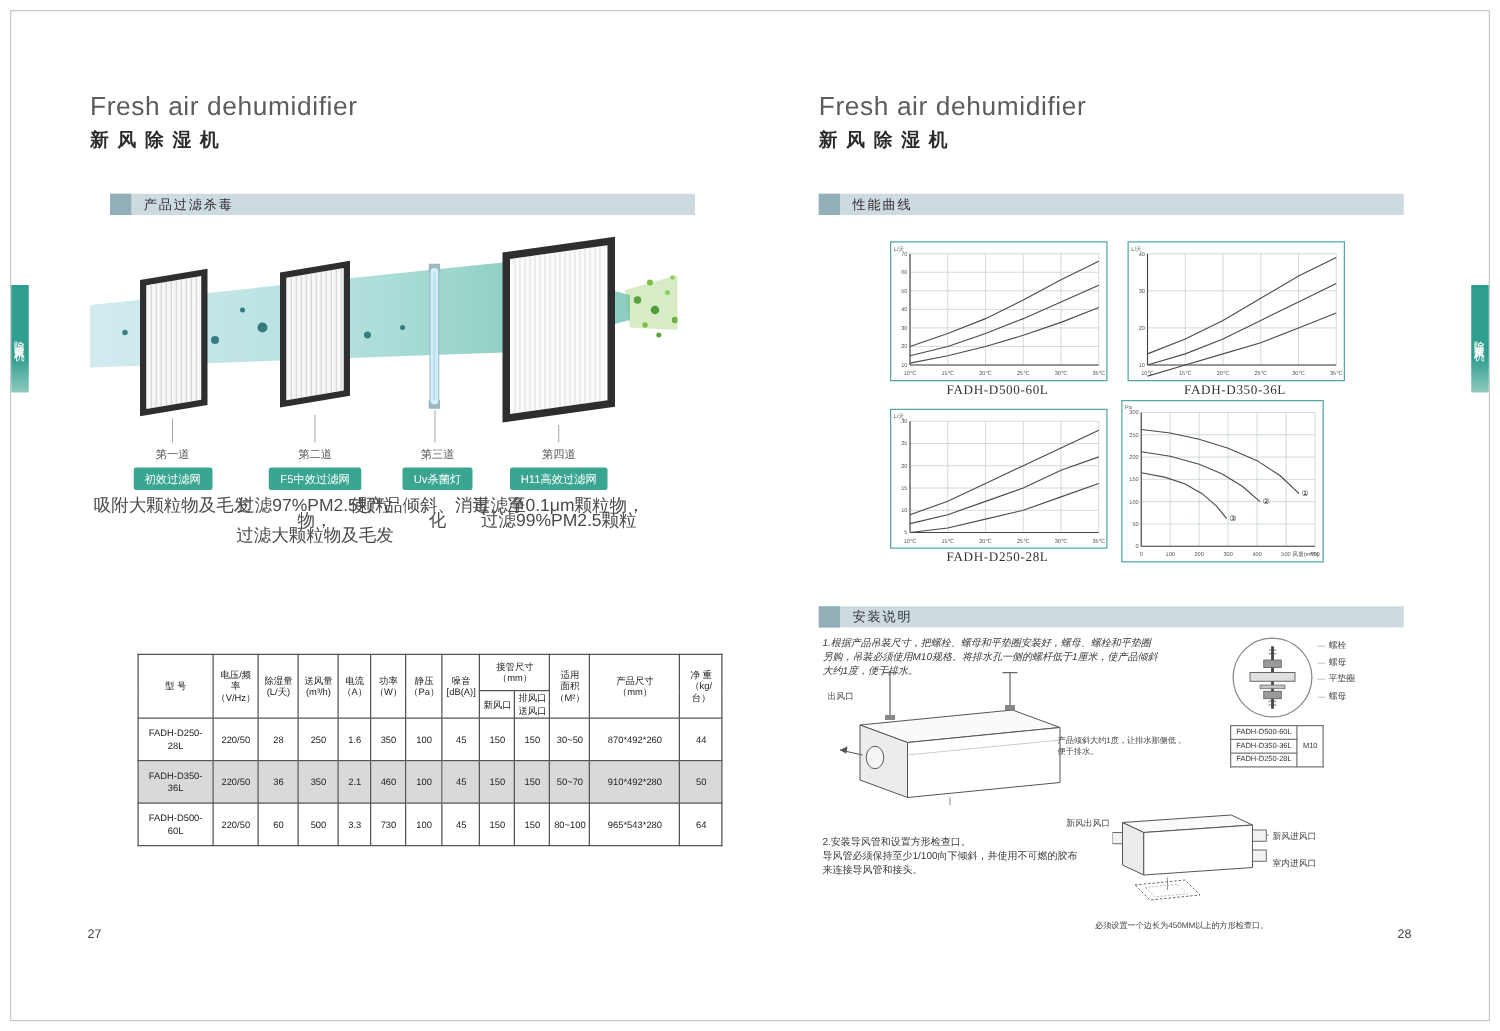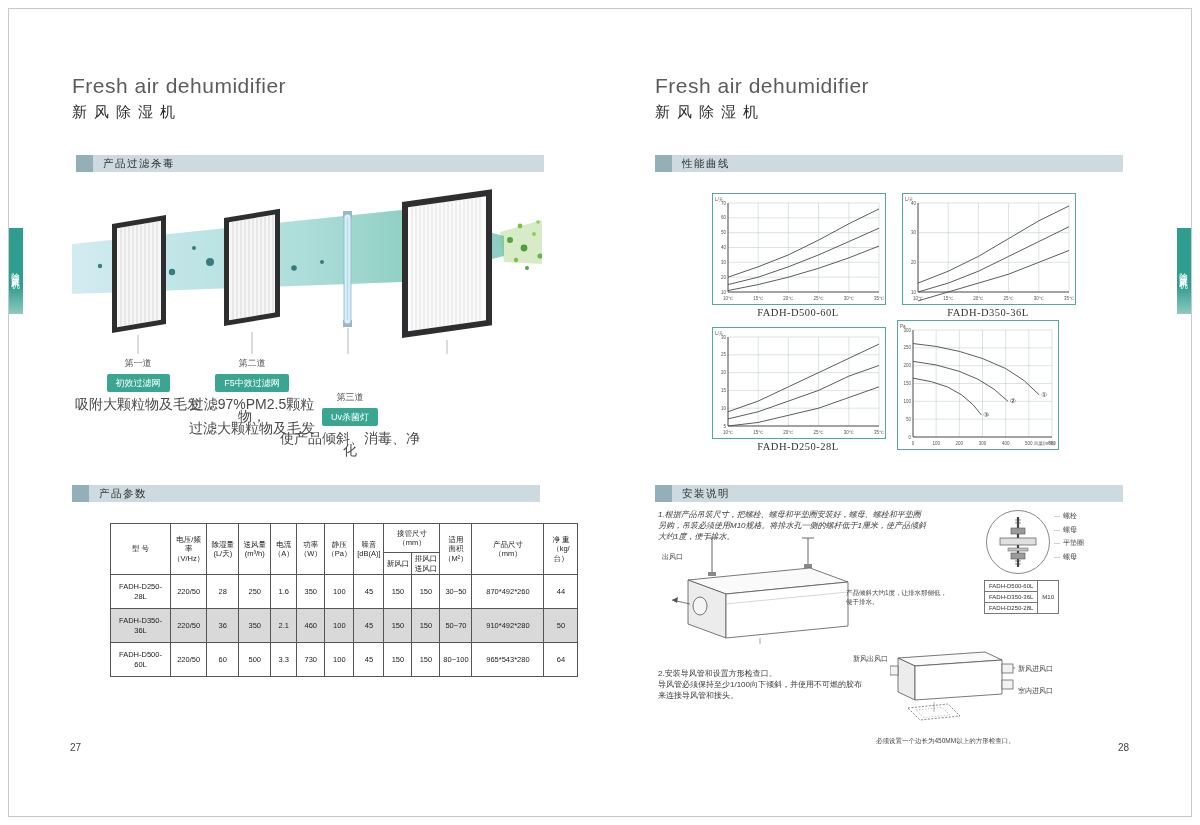--- a/index.html
+++ b/index.html
@@ -2,34 +2,34 @@
 <html><head>
 <meta charset="utf-8">
 <style>
   html,body{margin:0;padding:0;background:#fff;}
   .sheet{position:relative;width:1200px;height:825px;background:#ffffff;overflow:hidden;
          font-family:"Liberation Sans","DejaVu Sans",sans-serif;color:#333;}
   .frame{position:absolute;inset:8px;border:1px solid #c7c9cb;pointer-events:none;}
   .abs{position:absolute;}
   .pre{white-space:pre-line;}
   .title-en{font-size:21px;color:#5b5c5e;letter-spacing:.5px;}
-  .title-zh{font-size:15px;font-weight:normal;color:#2b2b2b;letter-spacing:7px;margin-top:2px;}
+  .title-zh{font-size:15px;font-weight:bold;color:#2b2b2b;letter-spacing:7px;margin-top:2px;}
   .section-bar{width:468px;height:17px;background:#cddbe0;display:flex;align-items:center;}
   .section-bar .sq{width:17px;height:17px;background:#93afb7;flex:0 0 17px;}
   .section-bar .txt{font-size:10.5px;color:#2f2f2f;letter-spacing:1.5px;margin-left:10px;}
   .side-tab{width:14px;height:86px;color:#fff;writing-mode:vertical-rl;text-orientation:upright;
             font-size:8.5px;letter-spacing:2px;display:flex;align-items:center;justify-content:center;
             background:linear-gradient(180deg,#2f9e8f 0%,#2f9e8f 68%,#8fcabe 100%);}
   .page-no{font-size:10px;color:#444;}
   
   #stages{left:0;top:357px;width:600px;height:80px;}
   .stage-col{position:absolute;width:150px;text-align:center;top:0;}
   .stage-col:nth-child(1){left:63px;}
   .stage-col:nth-child(2){left:177px;}
-  .stage-col:nth-child(3){left:275px;margin-top:34px;}
+  .stage-col:nth-child(3){left:275px;}
   .stage-col:nth-child(4){left:372px;}
   .stage-name{font-size:9px;color:#555;}
   .stage-label{display:inline-block;margin-top:4px;background:#3aa691;color:#fff;font-size:9px;
                padding:2.5px 9px;border-radius:2px;}
   .stage-desc{margin-top:6px;font-size:14px;color:#4a4a4a;line-height:12px;}
   
   #param-table{left:110px;top:523px;border-collapse:collapse;font-size:7.5px;color:#222;
                text-align:center;table-layout:fixed;}
   #param-table th,#param-table td{border:1px solid #555;padding:1px 2px;font-weight:normal;
                white-space:pre-line;line-height:9.5px;overflow:hidden;}
@@ -56,21 +56,21 @@
 </style>
 </head>
 <body>
 
 <div class="sheet">
   <div class="frame"></div>
 
   <div class="abs title-en" style="left:72px;top:74px;">Fresh air dehumidifier</div>
   <div class="abs title-zh" style="left:72px;top:101px;">新风除湿机</div>
 
-  <div class="abs section-bar" style="left:76px;top:155px;">
+  <div class="abs section-bar" style="left:88px;top:155px;">
     <span class="sq"></span>
     <span class="txt">产品过滤杀毒</span>
   </div>
 
   <div class="abs" style="left:72px;top:182px;width:470px;height:172px;">
     <svg width="470" height="172" viewBox="0 0 470 172">
       <defs>
         <linearGradient id="beamG" x1="0" y1="0" x2="1" y2="0">
           <stop offset="0" stop-color="#b9e0ea" stop-opacity=".85"></stop>
           <stop offset=".7" stop-color="#7fcbc4" stop-opacity=".85"></stop>
@@ -192,26 +192,28 @@
         <div class="stage-name">第二道</div>
         <div><span class="stage-label">F5中效过滤网</span></div>
         <div class="stage-desc pre">过滤97%PM2.5颗粒物，
 过滤大颗粒物及毛发</div>
       </div>
       <div class="stage-col">
         <div class="stage-name">第三道</div>
         <div><span class="stage-label">Uv杀菌灯</span></div>
         <div class="stage-desc pre">使产品倾斜、消毒、净化</div>
       </div>
+      <div class="stage-col">
+        <div class="stage-name">第四道</div>
+        <div><span class="stage-label">H11高效过滤网</span></div>
+        <div class="stage-desc pre">过滤至0.1μm颗粒物，
+过滤99%PM2.5颗粒</div>
+      </div>
     </div>
 
-  <div class="abs section-bar" style="left:72px;top:485px;">
-    <span class="sq"></span>
-    <span class="txt">产品参数</span>
-  </div>
 
   <table class="abs" id="param-table">
     <colgroup>
       <col style="width:60px">
         <col style="width:36px">
         <col style="width:32px">
         <col style="width:32px">
       <col style="width:26px">
         <col style="width:28px">
         <col style="width:26px">

